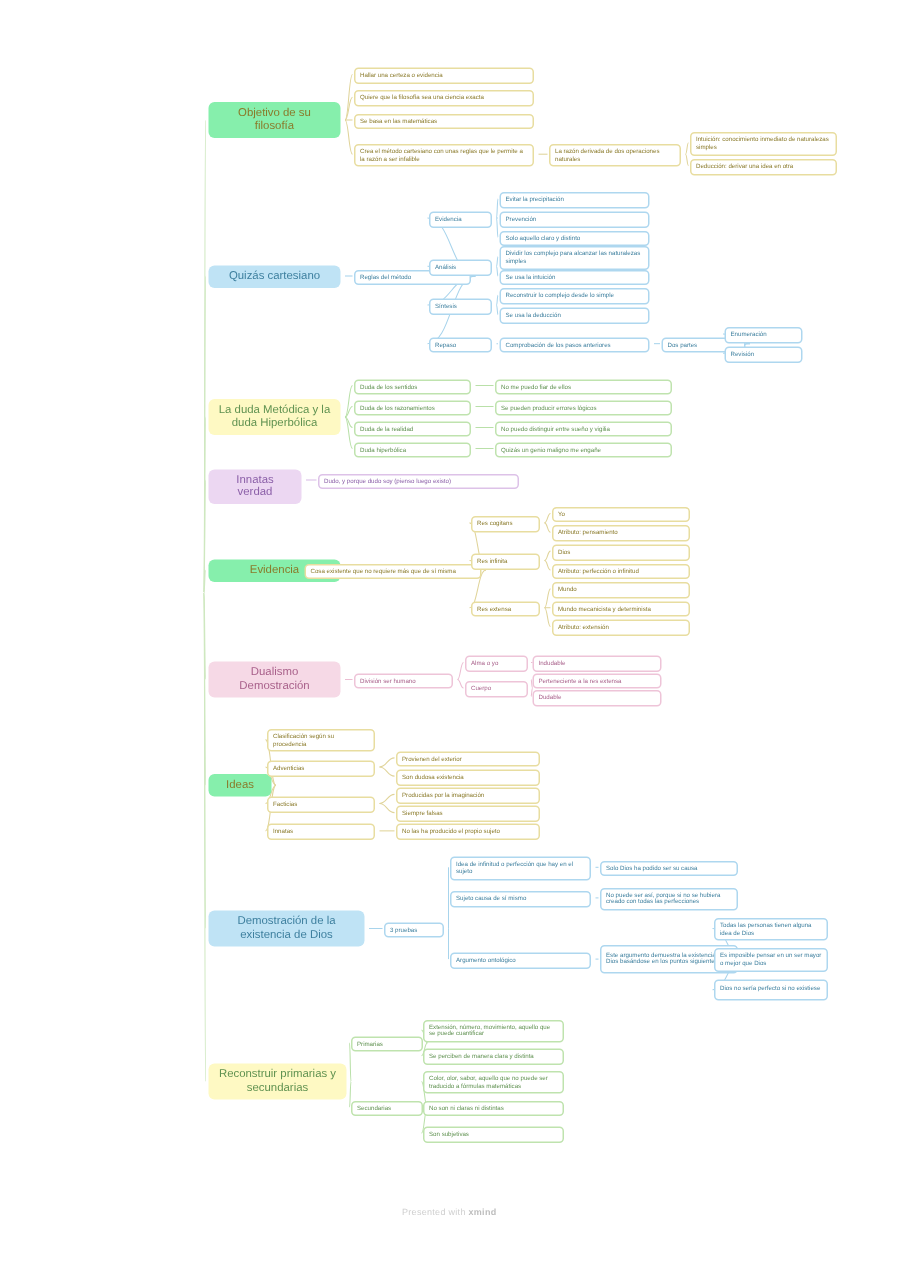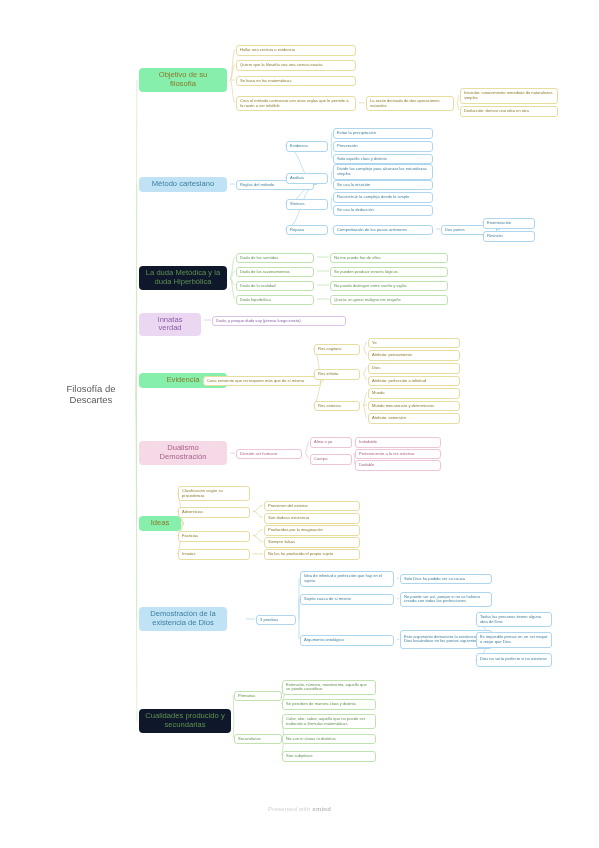--- a/index.html
+++ b/index.html
@@ -63,21 +63,21 @@
     text-align: left;
   }
 
   
   .t-yellow .l1, .l1.t-yellow { background: #86efac; color: #8a7a2a; }
   .lx.t-yellow { border-color: #e8dda0; color: #8a7a2a; }
 
   .t-blue .l1, .l1.t-blue { background: #bfe3f5; color: #3d7f9e; }
   .lx.t-blue { border-color: #aed7ef; color: #3d7f9e; }
 
-  .t-green .l1, .l1.t-green { background: #0f172a; color: #5f9150; }
+  .t-green .l1, .l1.t-green { background: #fef9c3; color: #5f9150; }
   .lx.t-green { border-color: #bfe3ae; color: #5f9150; }
 
   .t-pink .l1, .l1.t-pink { background: #f6d9e6; color: #a8608a; }
   .lx.t-pink { border-color: #eec4d8; color: #a8608a; }
 
   .t-purple .l1, .l1.t-purple { background: #ecd7f2; color: #8b5fa8; }
   .lx.t-purple { border-color: #ddc2e8; color: #8b5fa8; }
 
   .footer {
     position: absolute;
@@ -174,24 +174,20 @@
       <path d="M136,395 C136.5,395 136.5,721 137,721" fill="none" stroke="#cfe8c0" stroke-width="0.7"></path>
       <path d="M234,721 C233.5,721 233.5,695.2 233,695.2" fill="none" stroke="#b9e0a8" stroke-width="0.7"></path>
       <path d="M285,695.2 C283,695.2 283,686.6 281,686.6" fill="none" stroke="#b9e0a8" stroke-width="0.7"></path>
       <path d="M285,695.2 C283,695.2 283,703.8000000000001 281,703.8000000000001" fill="none" stroke="#b9e0a8" stroke-width="0.7"></path>
       <path d="M234,721 C233.5,721 233.5,738.2 233,738.2" fill="none" stroke="#b9e0a8" stroke-width="0.7"></path>
       <path d="M285,738.2 C283,738.2 283,721.0000000000001 281,721.0000000000001" fill="none" stroke="#b9e0a8" stroke-width="0.7"></path>
       <path d="M285,738.2 C283,738.2 283,738.2000000000002 281,738.2000000000002" fill="none" stroke="#b9e0a8" stroke-width="0.7"></path>
       <path d="M285,738.2 C283,738.2 283,755.4000000000002 281,755.4000000000002" fill="none" stroke="#b9e0a8" stroke-width="0.7"></path>
     </svg>
 
-  <div class="node root" id="root-node" style="left: 46px; top: 380px; width: 90px; height: 30px; display: flex; flex-direction: column; justify-content: center;">
-      <span style="text-align: center;">Filosofía de</span>
-      <span style="text-align: center;">Descartes</span>
-    </div>
 
   <div id="nodes-layer">
       <div class="node l1 t-yellow" style="left: 139px; width: 88px; top: 68px; min-height: 24px;">
         <span>Objetivo de su filosofía</span>
       </div>
       <div class="node lx t-yellow" style="left: 236px; width: 120px; top: 45.1px; min-height: 9px;">
         <span>Hallar una certeza o evidencia</span>
       </div>
       <div class="node lx t-yellow" style="left: 236px; width: 120px; top: 60.3px; min-height: 9px;">
         <span>Quiere que la filosofía sea una ciencia exacta</span>
@@ -205,21 +201,21 @@
       <div class="node lx t-yellow" style="left: 366px; width: 88px; top: 95.8px; min-height: 14px;">
         <span>La razón derivada de dos operaciones naturales</span>
       </div>
       <div class="node lx t-yellow" style="left: 460px; width: 98px; top: 88.2px; min-height: 14px;">
         <span>Intuición: conocimiento inmediato de naturalezas simples</span>
       </div>
       <div class="node lx t-yellow" style="left: 460px; width: 98px; top: 105.9px; min-height: 9px;">
         <span>Deducción: derivar una idea en otra</span>
       </div>
       <div class="node l1 t-blue" style="left: 139px; width: 88px; top: 176.5px; min-height: 15px;">
-        <span>Método cartesiano</span>
+        <span>Quizás cartesiano</span>
       </div>
       <div class="node lx t-blue" style="left: 236px; width: 78px; top: 179.5px; min-height: 9px;">
         <span>Reglas del método</span>
       </div>
       <div class="node lx t-blue" style="left: 286px; width: 42px; top: 140.833px; min-height: 9px;">
         <span>Evidencia</span>
       </div>
       <div class="node lx t-blue" style="left: 333px; width: 100px; top: 127.944px; min-height: 9px;">
         <span>Evitar la precipitación</span>
       </div>
@@ -375,21 +371,21 @@
       </div>
       <div class="node lx t-yellow" style="left: 264px; width: 96px; top: 537.25px; min-height: 9px;">
         <span>Siempre falsas</span>
       </div>
       <div class="node lx t-yellow" style="left: 178px; width: 72px; top: 549.417px; min-height: 9px;">
         <span>Innatas</span>
       </div>
       <div class="node lx t-yellow" style="left: 264px; width: 96px; top: 549.417px; min-height: 9px;">
         <span>No las ha producido el propio sujeto</span>
       </div>
-      <div class="node l1 t-blue" style="left: 139px; width: 88px; top: 607px; min-height: 24px; justify-content: flex-end;">
+      <div class="node l1 t-blue" style="left: 139px; width: 104px; top: 607px; min-height: 24px; justify-content: flex-end;">
         <span>Demostración de la existencia de Dios</span>
       </div>
       <div class="node lx t-blue" style="left: 256px; width: 40px; top: 614.5px; min-height: 9px;">
         <span>3 pruebas</span>
       </div>
       <div class="node lx t-blue" style="left: 300px; width: 94px; top: 571.2px; min-height: 14px;">
         <span>Idea de infinitud o perfección que hay en el sujeto</span>
       </div>
       <div class="node lx t-blue" style="left: 400px; width: 92px; top: 573.7px; min-height: 9px;">
         <span>Solo Dios ha podido ser su causa</span>
@@ -409,21 +405,21 @@
       <div class="node lx t-blue" style="left: 476px; width: 76px; top: 612px; min-height: 14px;">
         <span>Todas las personas tienen alguna idea de Dios</span>
       </div>
       <div class="node lx t-blue" style="left: 476px; width: 76px; top: 632.4px; min-height: 14px;">
         <span>Es imposible pensar en un ser mayor o mejor que Dios</span>
       </div>
       <div class="node lx t-blue" style="left: 476px; width: 76px; top: 652.8px; min-height: 14px;">
         <span>Dios no sería perfecto si no existiese</span>
       </div>
       <div class="node l1 t-green" style="left: 139px; width: 92px; top: 709px; min-height: 24px;">
-        <span>Cualidades producido y secundarias</span>
+        <span>Reconstruir primarias y secundarias</span>
       </div>
       <div class="node lx t-green" style="left: 234px; width: 48px; top: 690.7px; min-height: 9px;">
         <span>Primarias</span>
       </div>
       <div class="node lx t-green" style="left: 282px; width: 94px; top: 679.6px; min-height: 14px;">
         <span>Extensión, número, movimiento, aquello que se puede cuantificar</span>
       </div>
       <div class="node lx t-green" style="left: 282px; width: 94px; top: 699.3px; min-height: 9px;">
         <span>Se perciben de manera clara y distinta</span>
       </div>

